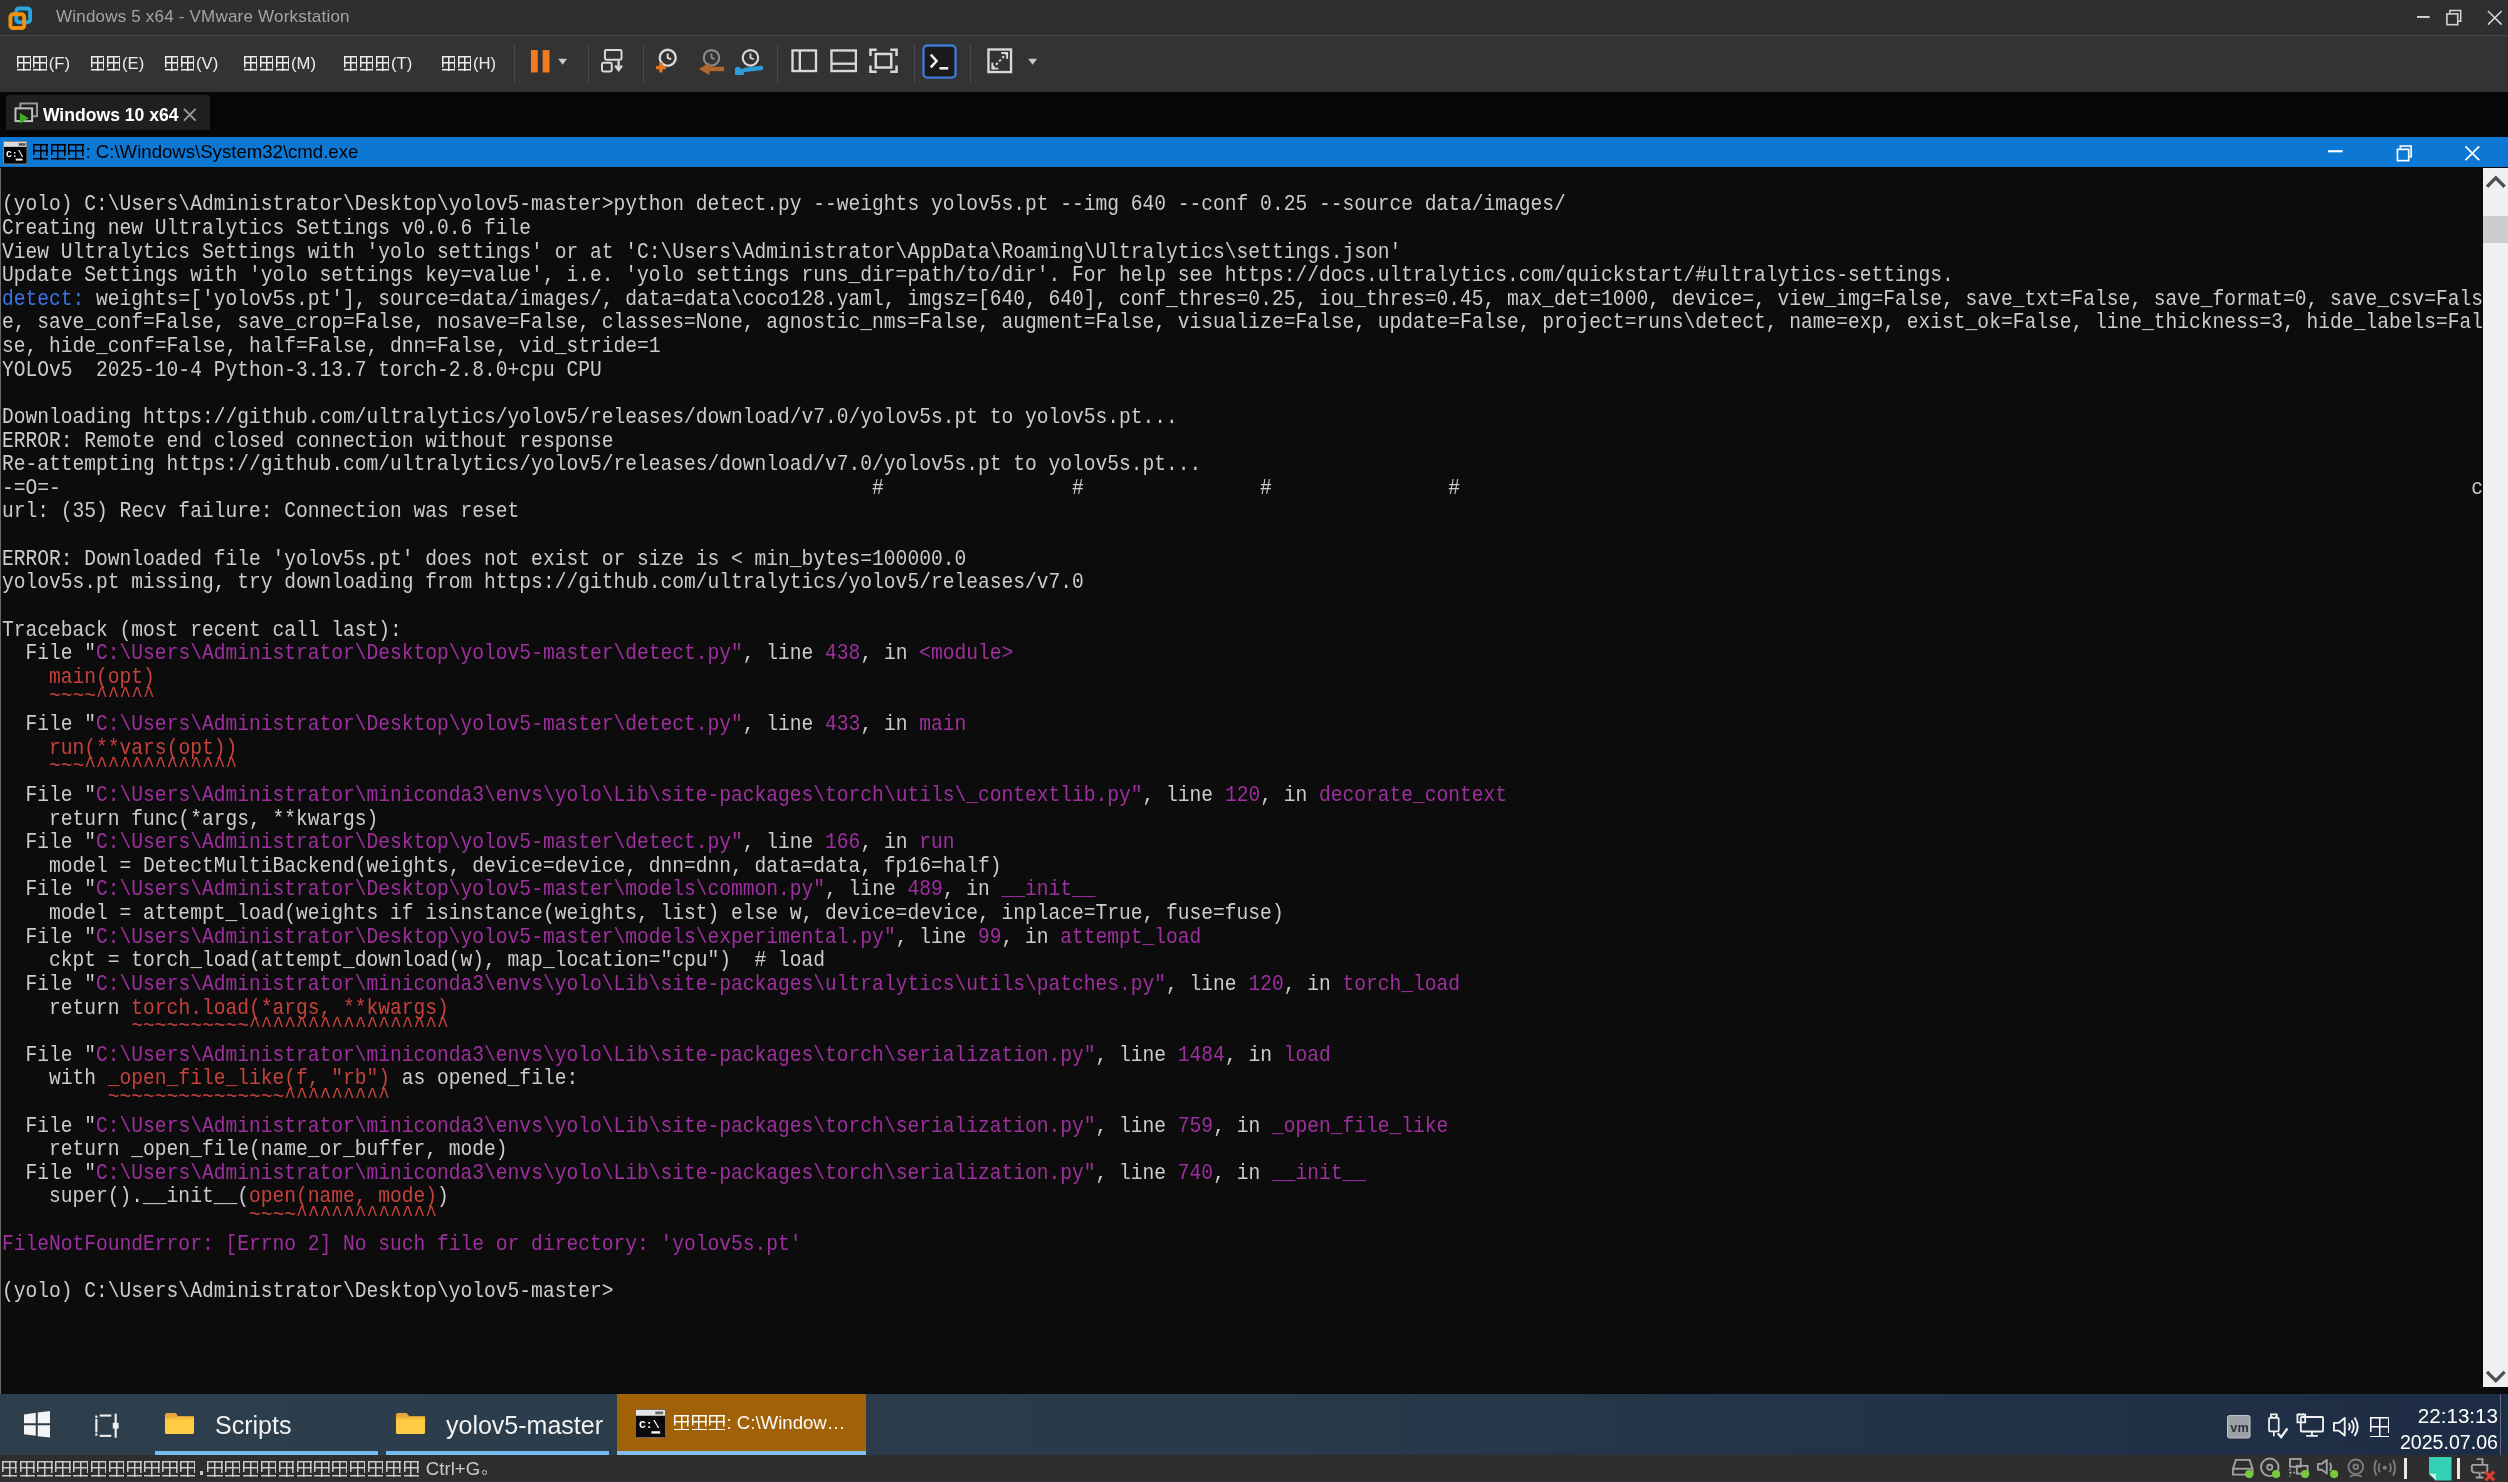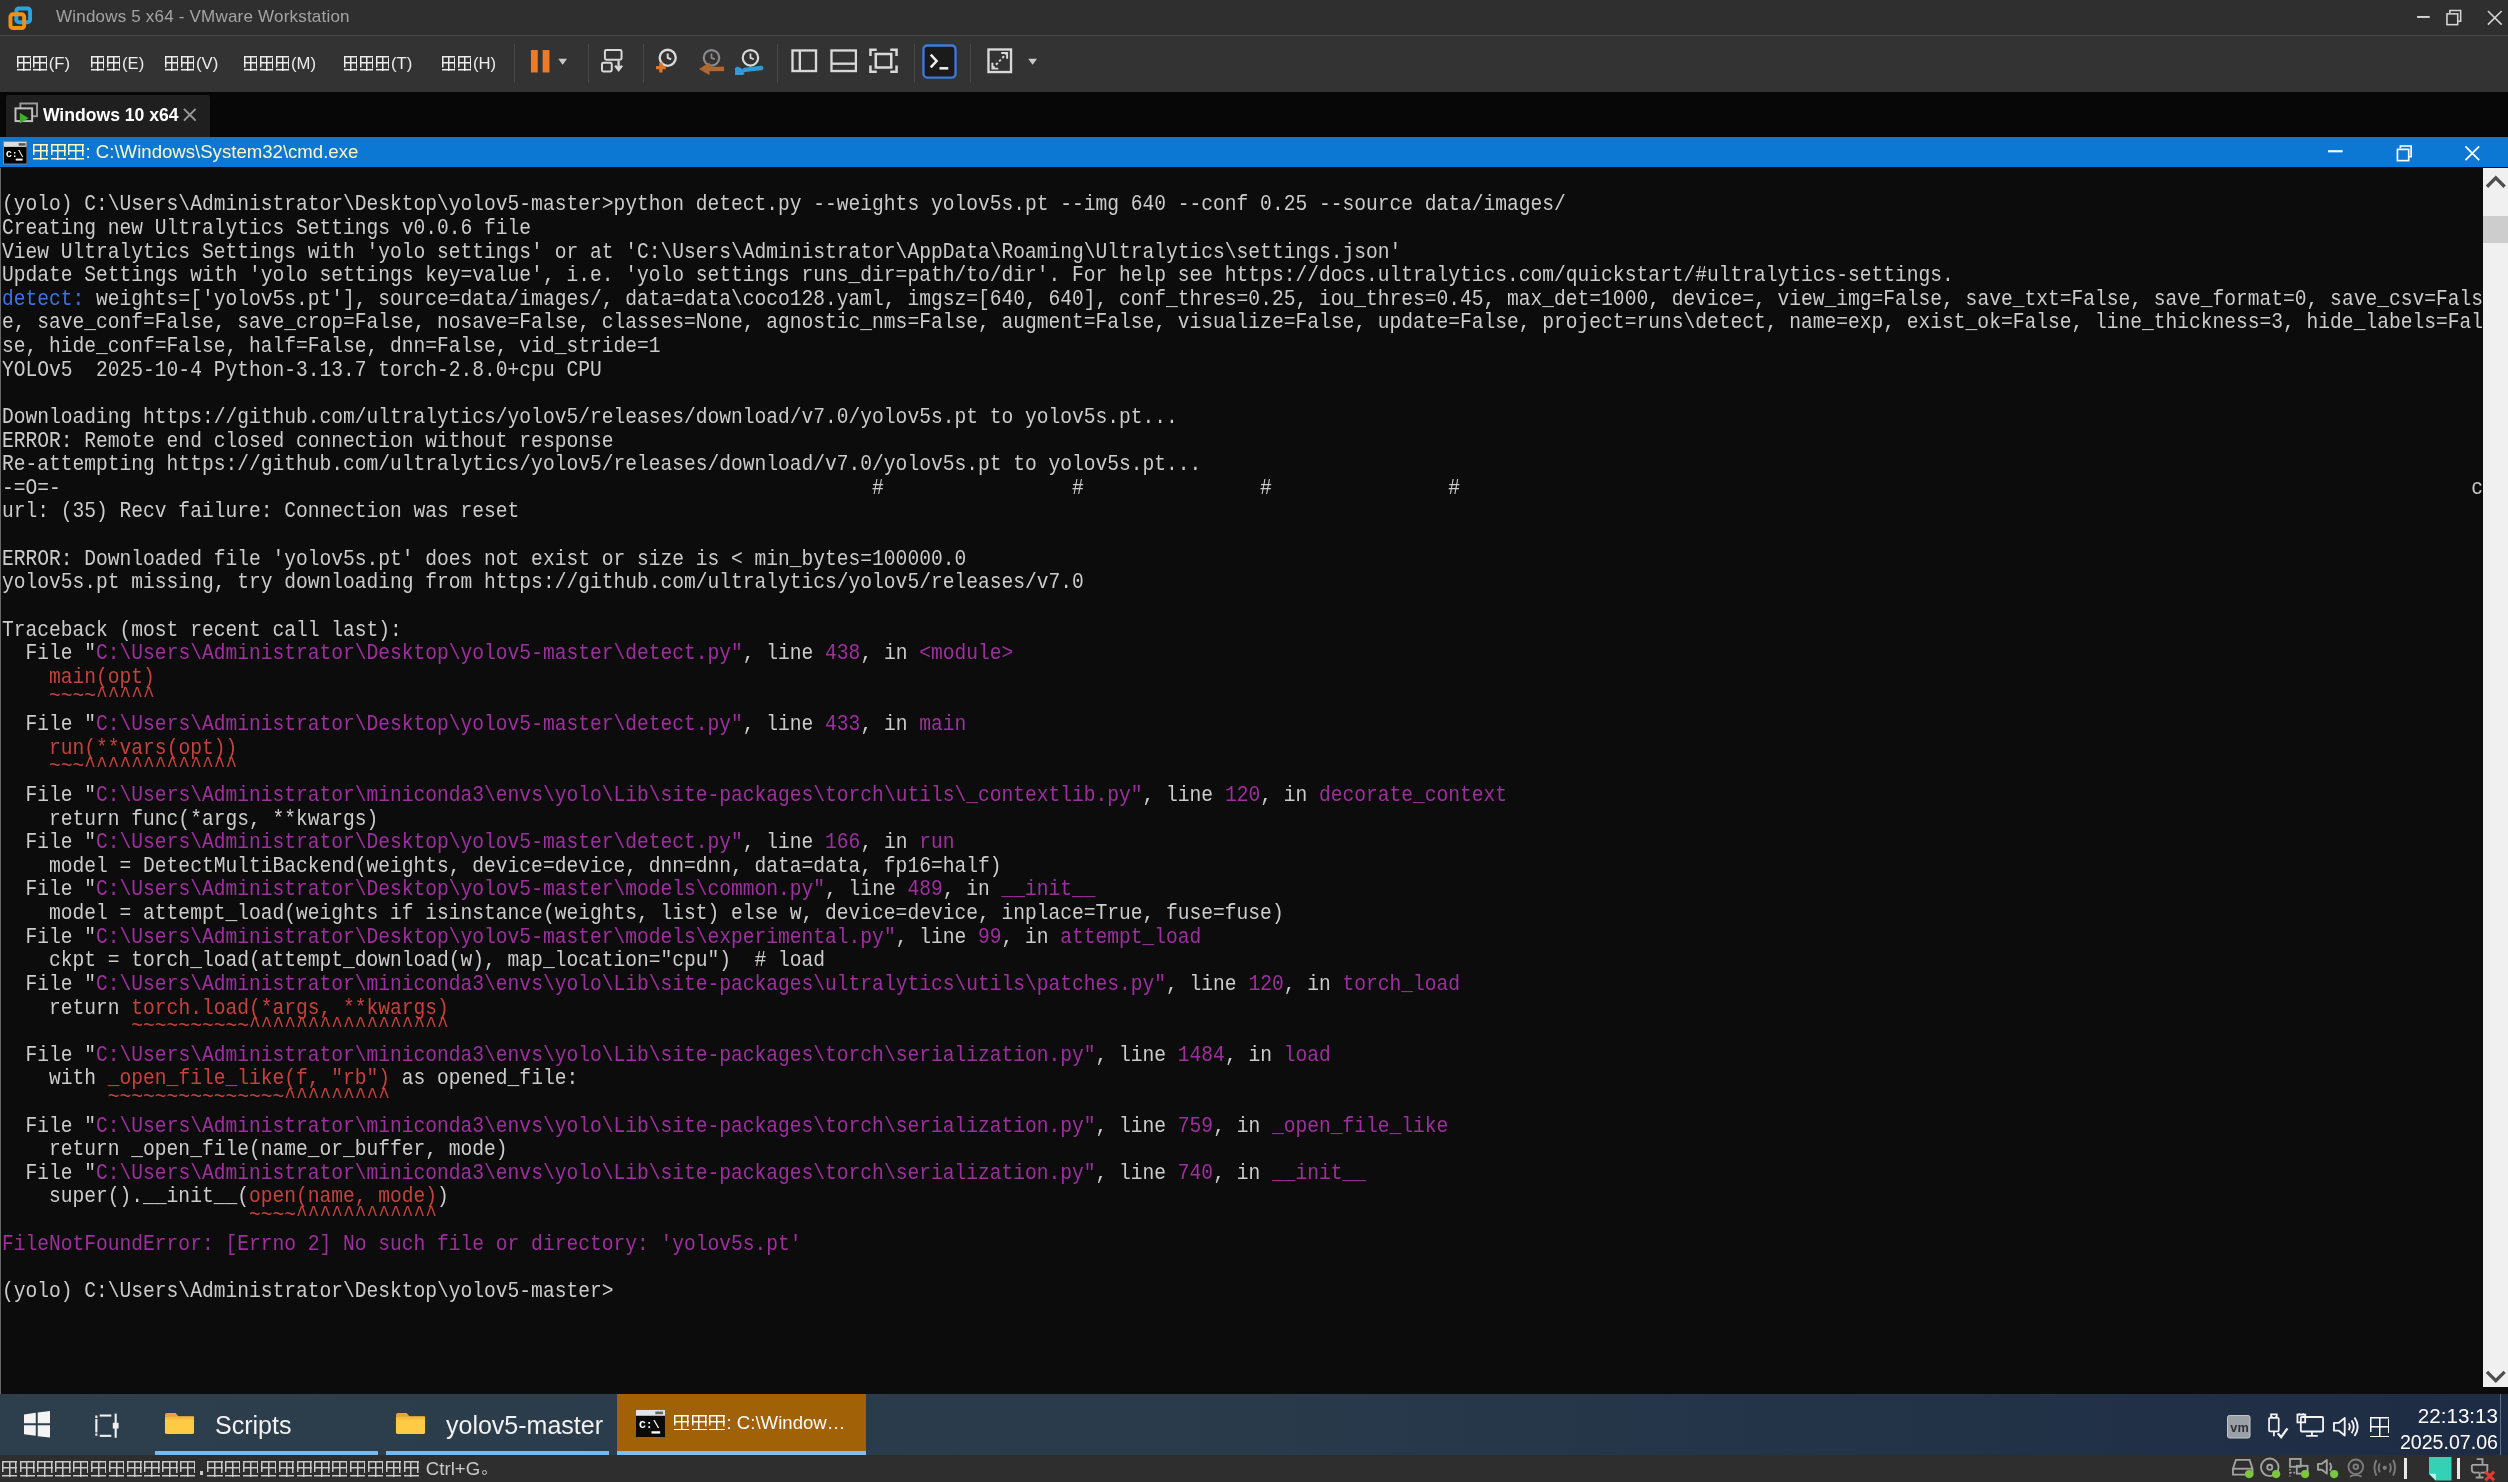--- a/index.html
+++ b/index.html
@@ -16,25 +16,25 @@
  background-repeat:no-repeat}
 
 #tbar{left:0;top:0;width:2508px;height:35px;background:#2f2f2f}
 #tbar .t{position:absolute;left:56px;top:6.9px;font-size:17px;color:#a4a4a4;letter-spacing:0.2px}
 
 #mbar{left:0;top:35px;width:2508px;height:57px;background:#333333;border-top:1px solid #464646}
 .mi{position:absolute;top:0;height:56px;line-height:56px;font-size:16.7px;color:#ececec}
 .vsep{position:absolute;top:8.8px;height:39px;width:1px;background:#1e1e1e;border-right:1px solid #484848}
 
 #tabs{left:0;top:92px;width:2508px;height:45px;background:#070707}
-#tab1{position:absolute;left:5.9px;top:2.9px;width:204px;height:42px;background:#1f1f1f;border-radius:2.9px 2.9px 0 0}
+#tab1{position:absolute;left:5.9px;top:2.9px;width:204px;height:35px;background:#1f1f1f;border-radius:2.9px 2.9px 0 0}
 #tab1 .tt{position:absolute;left:37px;top:9.8px;font-size:17.6px;font-weight:bold;color:#fff}
 
 #cbar{left:0;top:137px;width:2508px;height:30px;background:#0d78d4}
-#cbar .t{position:absolute;left:32px;top:3.9px;font-size:18.6px;color:#fef9c3}
+#cbar .t{position:absolute;left:32px;top:3.9px;font-size:18.6px;color:#000000}
 
 #con{left:0;top:168px;width:2508px;height:948px;background:#0c0c0c}
 .crow{position:absolute;left:2px;height:24.5px;line-height:23.6px;font-family:"Liberation Mono",monospace;font-size:19.6px;white-space:pre;transform:scaleY(1.09);transform-origin:0 50%}
 .crow .w{color:#cccccc}.crow .b{color:#3a74e8}.crow .m{color:#9e2f9e}.crow .r{color:#c5423c}
 
 #sb{left:2483px;top:168px;width:25.5px;height:1219px;background:#f0f0f0}
 #sb .thumb{position:absolute;left:0;top:48px;width:25.5px;height:26.5px;background:#cdcdcd}
 
 #task{left:0;top:1394px;width:2508px;height:61px;background:linear-gradient(90deg,#2d3e4c 0%,#293a4b 50%,#1d2c44 100%)}
 .tbtn{position:absolute;top:1394px;height:61px}

